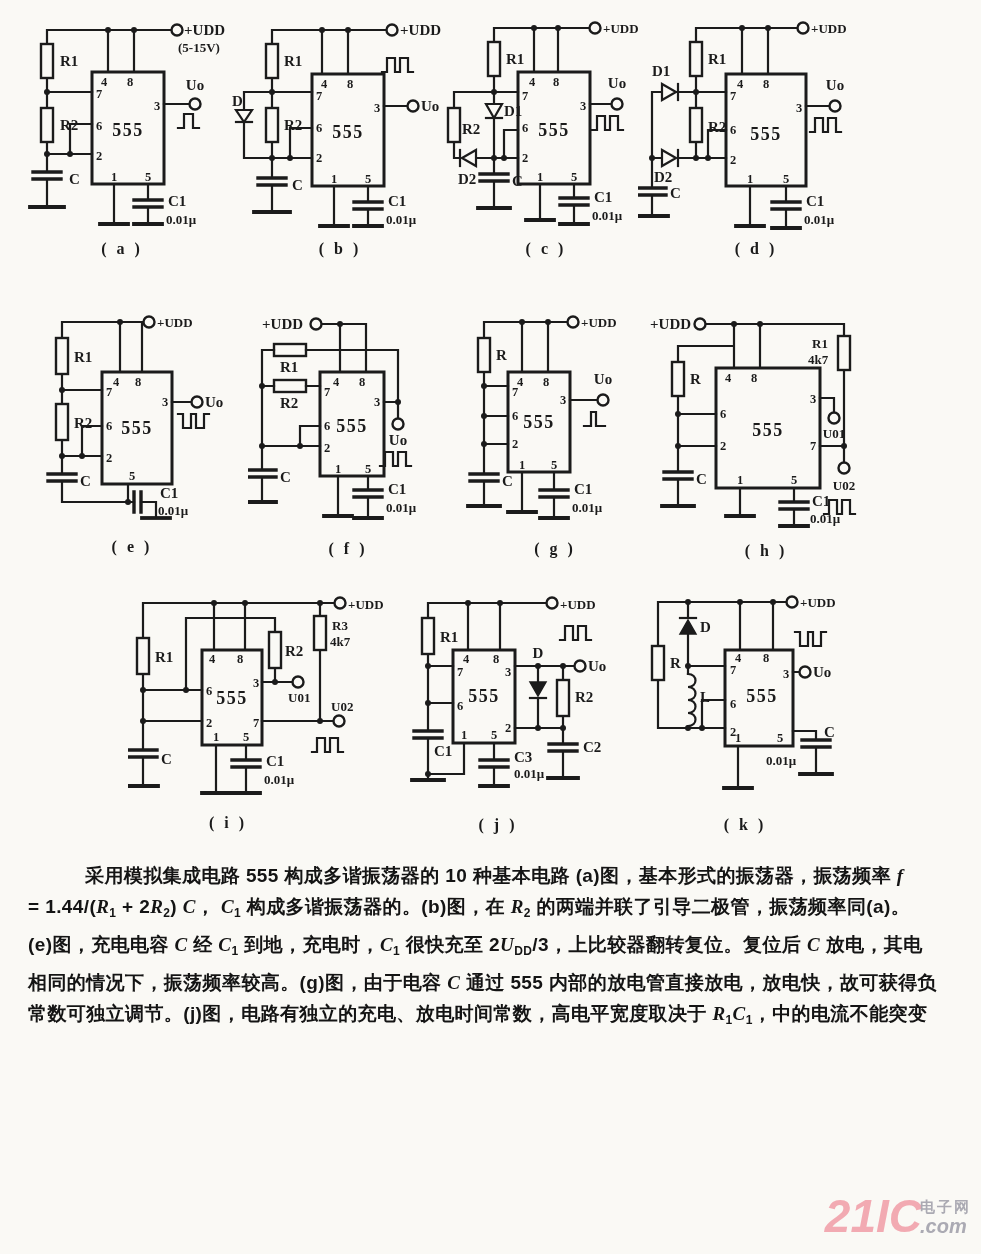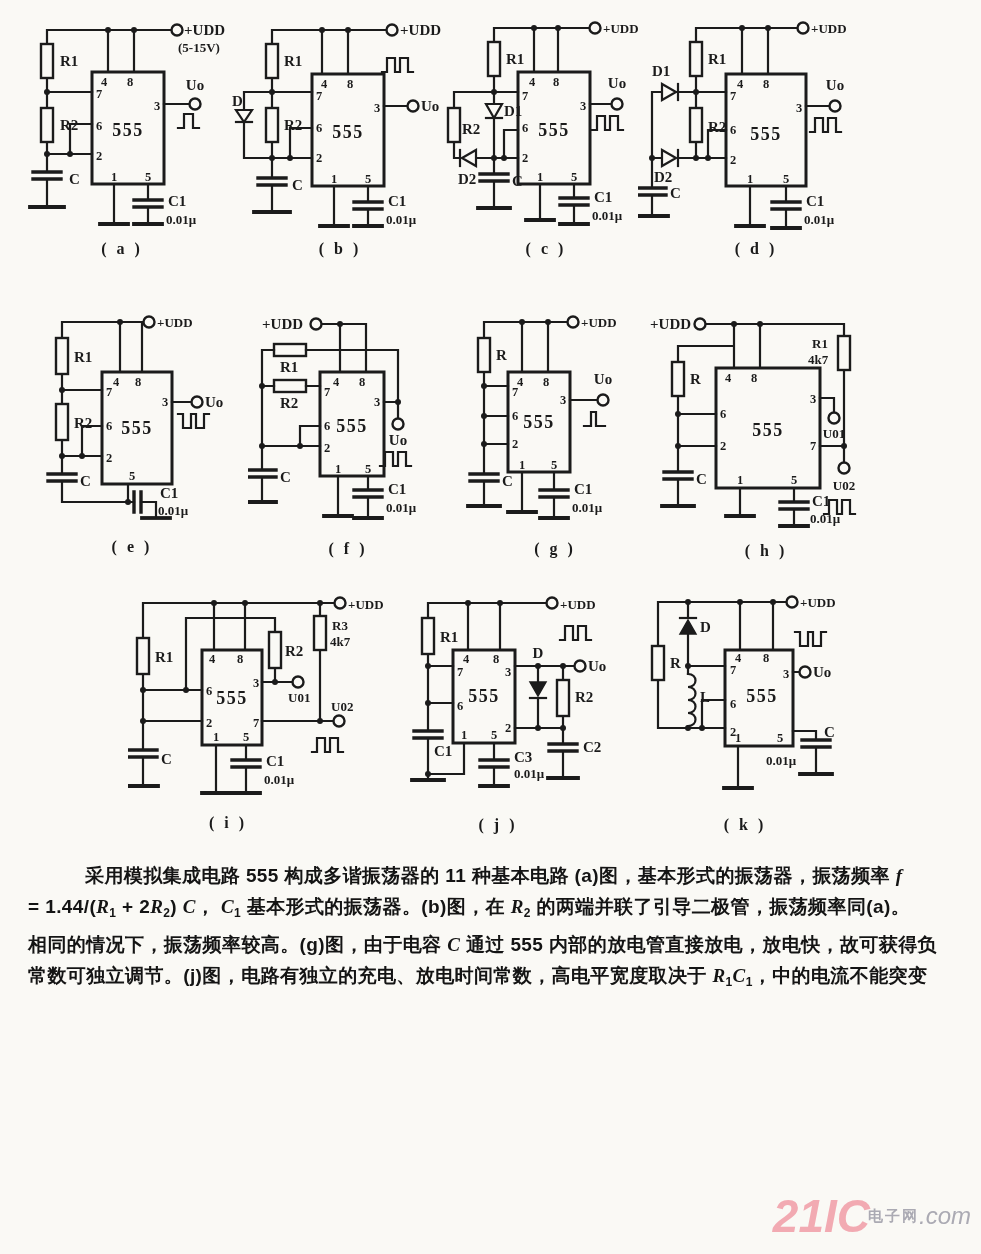--- a/index.html
+++ b/index.html
@@ -25,23 +25,23 @@
   .para{position:absolute;left:28px;top:860px;width:936px;color:#141414;
         font-size:19px;line-height:31px;font-weight:600;letter-spacing:0.4px}
   .tline{white-space:nowrap}
   .tline.first{text-indent:57px}
   .it{font-style:italic;font-family:"Liberation Serif","DejaVu Serif",serif}
   .sb{font-size:12px;vertical-align:-4px}
   .bd{font-weight:800}
   .wm{position:absolute;right:10px;bottom:18px;display:flex;align-items:center}
   .wm-brand{font-size:46px;line-height:40px;font-weight:800;font-style:italic;color:#f2aab2;
             font-family:"Liberation Sans",sans-serif}
-  .wm-col{display:flex;margin-left:-2px}
+  .wm-col{display:flex;flex-direction:column;margin-left:-2px}
   .wm-cn{font-size:15px;font-weight:700;color:#abaab3;letter-spacing:2px}
-  .wm-com{font-size:24px;font-weight:400;font-style:italic;color:#abaab3;line-height:18px}
+  .wm-com{font-size:20px;font-weight:700;font-style:italic;color:#abaab3;line-height:18px}
 </style>
 </head>
 <body>
 
 <figure class="fig" style="left:22px;top:12px;margin:0">
 <svg width="210" height="250" viewBox="0 0 210 250">
   <path class="w" d="M25,18 H150 M25,18 V32 M25,66 V96 M25,130 V160 M25,167 V195 M25,80 H70 M25,142 H70 M70,112 H48 V142 M86,60 V18 M112,60 V18 M142,92 H166 M92,172 V212 M126,172 V188 M126,195 V212"></path>
   <path class="p" d="M11,160 H39 M11,167 H39 M112,188 H140 M112,195 H140"></path>
   <path class="g" d="M8,195 H42 M78,212 H106 M112,212 H140"></path>
   <rect class="cmp" x="19" y="32" width="12" height="34"></rect>
@@ -465,22 +465,23 @@
   <text class="pn mid" x="98" y="154">1</text>
   <text class="pn mid" x="140" y="154">5</text>
   <text class="lb" x="173" y="89">Uo</text>
   <text class="lb" x="184" y="149">C</text>
   <text class="sm" x="126" y="177">0.01μ</text>
   <text class="cp mid" x="105" y="242">( k )</text>
 </svg>
 </figure>
 
 <div class="para">
-    <div class="tline first"><span class="bd">采用模拟集成电路 555 构成多谐振荡器的 11 种基本电路</span><span>  (a)图，基本形式的振荡器，振荡频率 </span><span class="it">f</span></div>
-    <div class="tline"><span>= 1.44/(</span><span class="it">R</span><span class="sb">1</span><span> + 2</span><span class="it">R</span><span class="sb">2</span><span>) </span><span class="it">C</span><span>， </span><span class="it">C</span><span class="sb">1</span><span> 基本形式的振荡器。(b)图，在 </span><span class="it">R</span><span class="sb">2</span><span> 的两端并联了引导二极管，振荡频率同(a)。</span></div>
+    <div class="tline first"><span class="bd">采用模拟集成电路 555 构成多谐振荡器的 10 种基本电路</span><span>  (a)图，基本形式的振荡器，振荡频率 </span><span class="it">f</span></div>
+    <div class="tline"><span>= 1.44/(</span><span class="it">R</span><span class="sb">1</span><span> + 2</span><span class="it">R</span><span class="sb">2</span><span>) </span><span class="it">C</span><span>， </span><span class="it">C</span><span class="sb">1</span><span> 构成多谐振荡器的。(b)图，在 </span><span class="it">R</span><span class="sb">2</span><span> 的两端并联了引导二极管，振荡频率同(a)。</span></div>
+    <div class="tline"><span>(e)图，充电电容 </span><span class="it">C</span><span> 经 </span><span class="it">C</span><span class="sb">1</span><span> 到地，充电时，</span><span class="it">C</span><span class="sb">1</span><span> 很快充至 2</span><span class="it">U</span><span class="sb">DD</span><span>/3，上比较器翻转复位。复位后 </span><span class="it">C</span><span> 放电，其电</span></div>
     <div class="tline"><span>相同的情况下，振荡频率较高。(g)图，由于电容 </span><span class="it">C</span><span> 通过 555 内部的放电管直接放电，放电快，故可获得负</span></div>
     <div class="tline"><span>常数可独立调节。(j)图，电路有独立的充电、放电时间常数，高电平宽度取决于 </span><span class="it">R</span><span class="sb">1</span><span class="it">C</span><span class="sb">1</span><span>，中的电流不能突变</span></div>
     <div class="tline"></div>
   </div>
 
 <div class="wm">
   <span class="wm-brand">21IC</span>
   <span class="wm-col">
     <span class="wm-cn">电子网</span>
     <span class="wm-com">.com</span>

